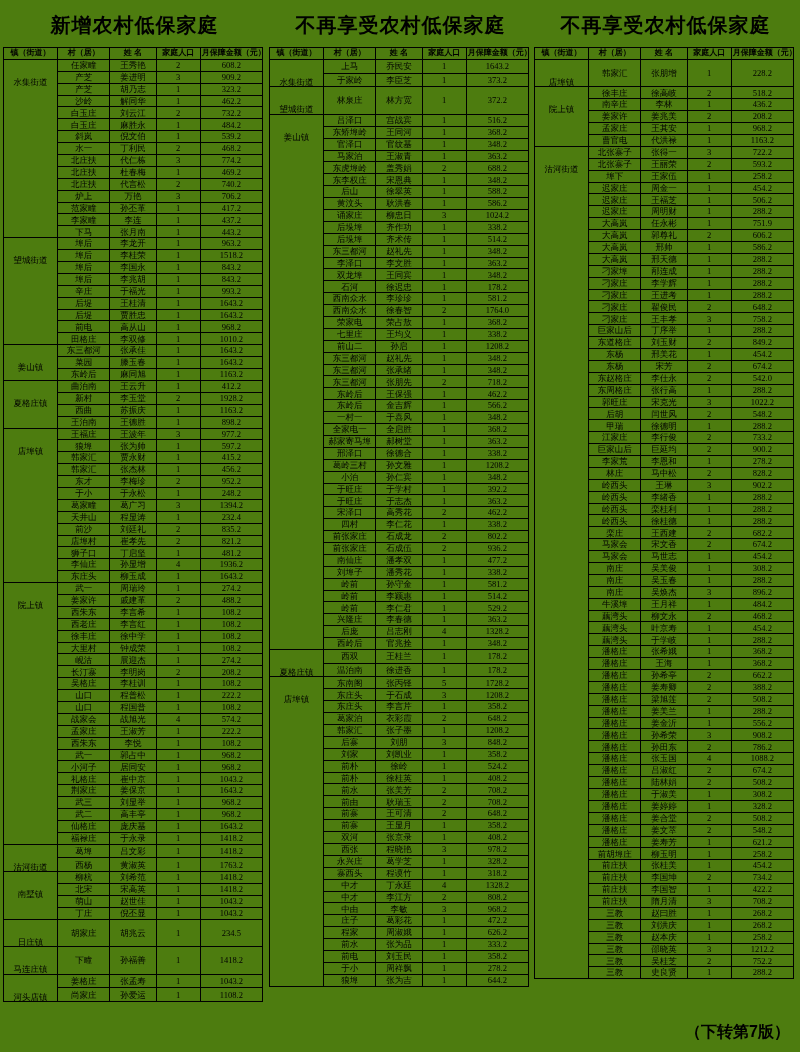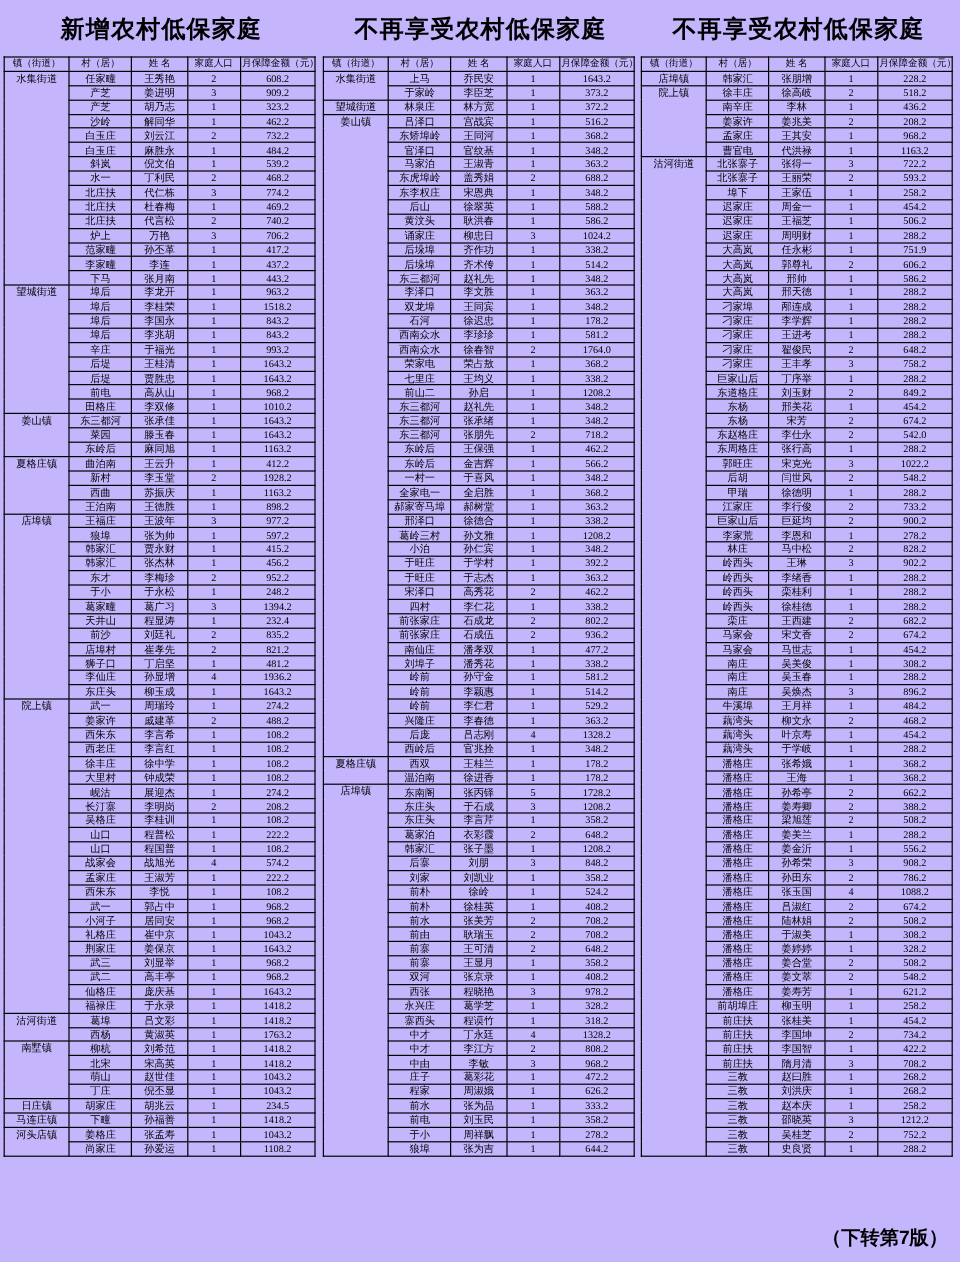--- a/index.html
+++ b/index.html
@@ -1,18 +1,18 @@
 <!DOCTYPE html>
 <html><head>
 <meta charset="utf-8">
 <style>
   * { box-sizing: border-box; }
   html,body { margin:0; padding:0; background:#ffffff; }
   .page {
-    position:relative; width:800px; height:1052px; background:#c4b5fd;
+    position:relative; width:800px; height:1052px; background:#4d7c0f;
     font-family:"Liberation Serif", serif; color:#000; overflow:hidden;
   }
   .col { position:absolute; top:12px; width:263px; }
   .col0 { left:3px; }
   .col1 { left:269px; }
   .col2 { left:534px; }
   .tbl-title {
     font-family:"Liberation Sans", sans-serif;
     font-weight:bold; font-size:20px; line-height:1.1;
     text-align:center; letter-spacing:1px; margin:2px 0 11px 0;
@@ -20,24 +20,24 @@
   table.data {
     border-collapse:collapse; width:260px; table-layout:fixed;
     border:1.5px solid #000;
   }
   table.data th, table.data td {
     border:1px solid #000; padding:0 1px; height:11.9px;
     font-size:8.5px; line-height:1.0; text-align:center;
     overflow:hidden; white-space:nowrap;
   }
   table.data th {
-    font-family:"Liberation Sans", sans-serif; font-weight:normal; font-size:8px;
+    font-family:"Liberation Sans", sans-serif; font-weight:bold; font-size:8px;
   }
   table.data td.town {
-    vertical-align:top; padding-top:1px;
+    vertical-align:top; padding-top:18px;
     font-size:8.5px;
   }
   .page-footer {
     position:absolute; right:10px; top:1022px;
     font-family:"Liberation Sans", sans-serif;
     font-weight:bold; font-size:16px;
   }
 </style>
 </head>
 <body>

